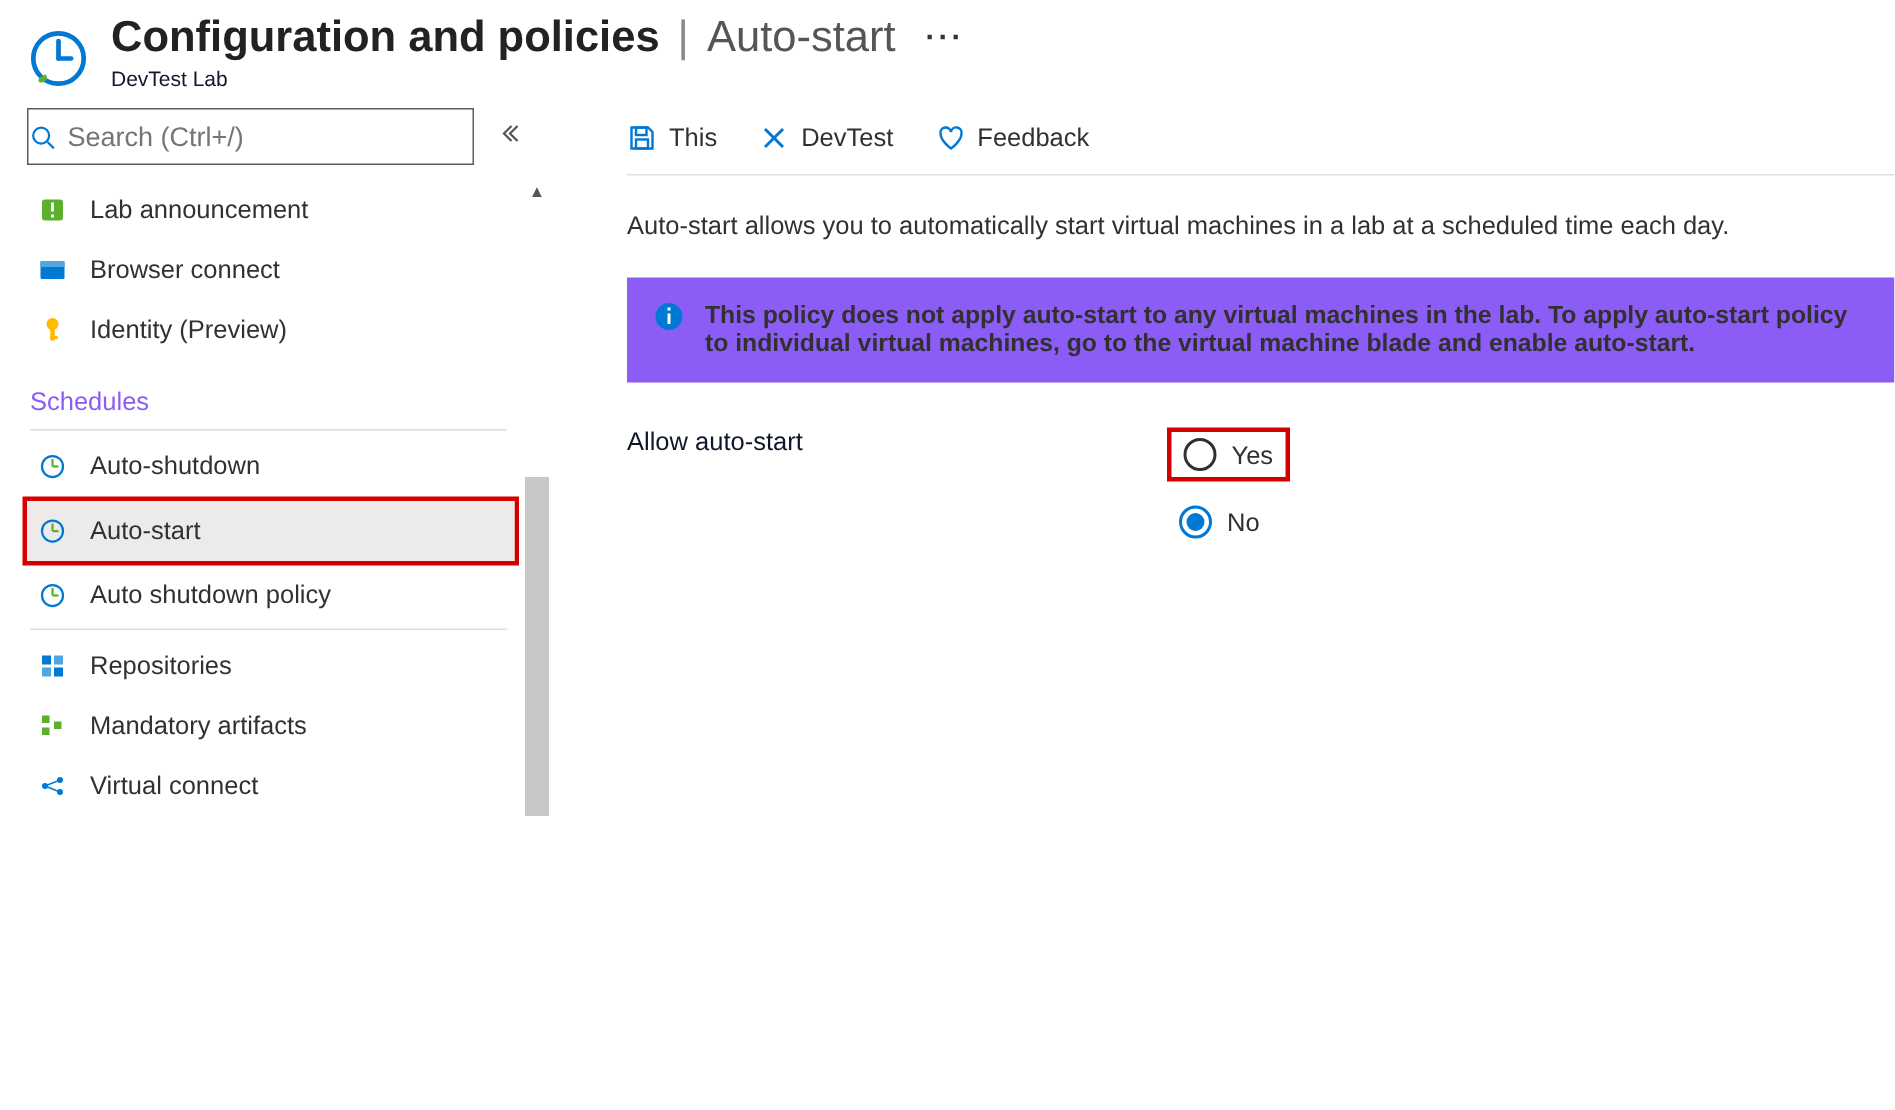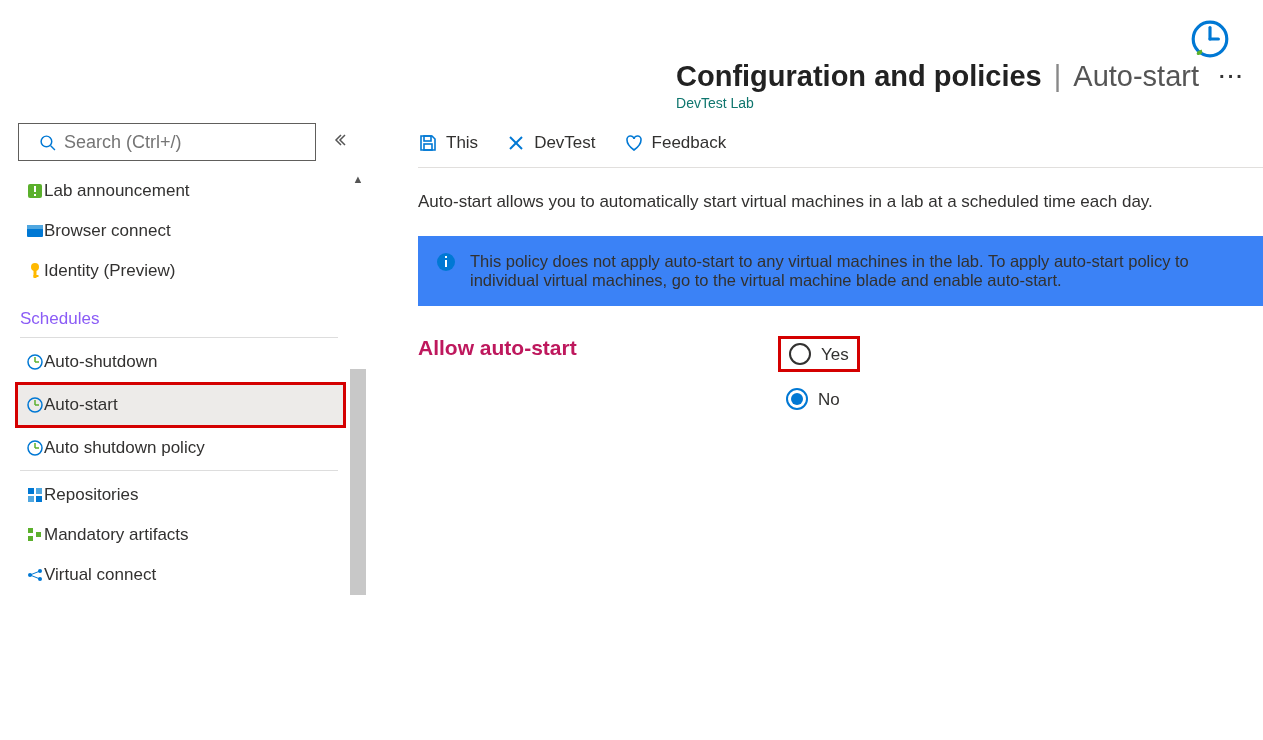--- a/index.html
+++ b/index.html
@@ -5,61 +5,60 @@
     * { box-sizing: border-box; margin: 0; padding: 0; }
     body {
       font-family: 'Segoe UI', -apple-system, sans-serif;
       background: #fff;
       color: #323130;
       font-size: 14px;
       overflow-x: hidden;
     }
     .header {
       display: flex;
-      align-items: flex-end;
+      align-items: center;
       padding: 8px 18px 12px 18px;
-      flex-direction: column;
     }
     .header-icon {
       width: 42px; height: 42px;
       display:flex; align-items:center; justify-content:center;
       margin-right: 14px;
       margin-top: 10px;
     }
     .header-text { flex: 1; }
     .header-title {
       font-size: 29px;
       font-weight: 600;
       color: #222;
       display: flex;
       align-items: center;
       gap: 8px;
     }
     .header-title .sub { color:#555; font-weight:400; font-size:29px; }
     .header-title .pipe { color:#888; font-weight:300; margin:0 4px;}
-    .header-subtitle { color:#0f766e; font-size:14px; margin-top:2px; }
+    .header-subtitle { color:#0f172a; font-size:14px; margin-top:2px; }
     .dots { color:#333; font-size:20px; letter-spacing:2px; margin-left:12px;}
 
     .main {
       display: flex;
     }
     .sidebar {
       width: 370px;
       flex-shrink: 0;
       position: relative;
       padding-left: 18px;
       padding-right: 0px;
     }
     .search-row { display:flex; align-items:center; gap:12px; margin-bottom:10px; padding-right:18px;}
     .search {
       flex:1;
       display:flex; align-items:center;
       border:1px solid #605e5c;
       height:38px;
-      padding:0 20px;
+      padding:0 1px;
     }
     .search svg { flex-shrink:0; margin-right:8px;}
     .search input {
       border:none; outline:none; font-size:18px; width:100%;
       color:#605e5c;
       font-family:inherit;
     }
     .collapse-btn { padding:4px; cursor:pointer; font-size:16px; color:#444; }
     .nav-area {
       position:relative;
@@ -77,20 +76,21 @@
       cursor:pointer;
     }
     .scroll-thumb {
       position:absolute; left:0; width:16px;
       background:#c8c8c8;
       top:198px; height:226px;
     }
     .nav-item {
       display:flex; align-items:center;
       padding:10px 8px;
+      gap:16px;
       cursor:pointer;
       font-size:17px;
       color:#323130;
     }
     .nav-item.active { background:#edebe9; }
     .nav-icon { width:18px; height:18px; display:flex; align-items:center; justify-content:center; flex-shrink:0; }
     .section-title {
       font-size:17px; font-weight:400; color:#8b5cf6;
       padding:18px 8px 6px 2px;
     }
@@ -108,37 +108,38 @@
     .toolbar {
       display:flex; align-items:center; gap:28px;
       padding:10px 0 14px 0;
       border-bottom:1px solid #e1dfdd;
       font-size:17px;
       color:#323130;
     }
     .tool-item { display:flex; align-items:center; gap:8px; cursor:pointer; }
     .desc { margin-top:24px; font-size:17px; color:#323130; }
     .info-box {
-      background:#3b82f6;
+      background:#8b5cf6;
       margin-top:24px;
       padding:16px 18px;
       display:flex;
       gap:14px;
       font-size:16.5px;
       color:#323130;
+      font-weight:bold;
     }
     .info-icon {
       width:20px; height:20px; flex-shrink:0;
     }
     .form-row {
       display:flex;
       align-items:flex-start;
       margin-top:30px;
     }
-    .form-label { width:360px; font-size:21px; color:#be185d;font-weight:bold; }
+    .form-label { width:360px; font-size:17px; color:#0f172a; }
     .radio-group { display:flex; flex-direction:column; gap:12px; }
     .radio-option { display:flex; align-items:flex-end; gap:10px; font-size:17px; cursor:pointer; padding:4px 8px;}
     .radio-option.highlighted { border:3px solid #d40000; }
     .radio {
       width:22px; height:22px; border:2px solid #323130; border-radius:50%;
       display:flex; align-items:center; justify-content:center;
     }
     .radio.selected { border-color:#0078d4; }
     .radio.selected::after { content:''; width:12px; height:12px; background:#0078d4; border-radius:50%; }
   </style>

